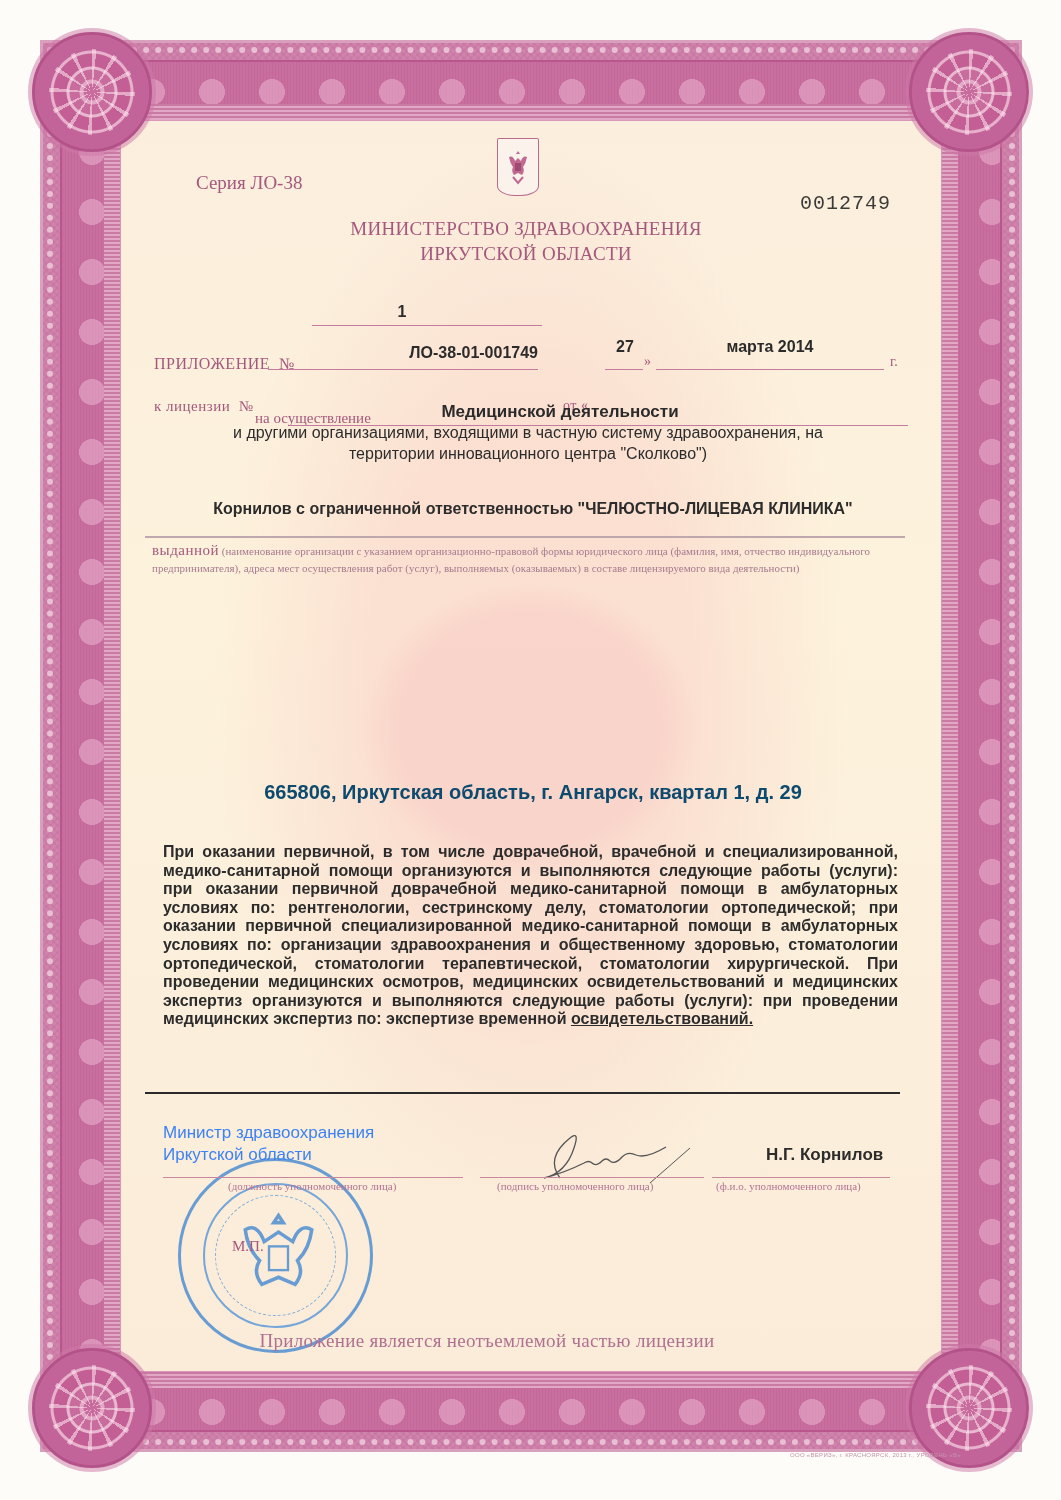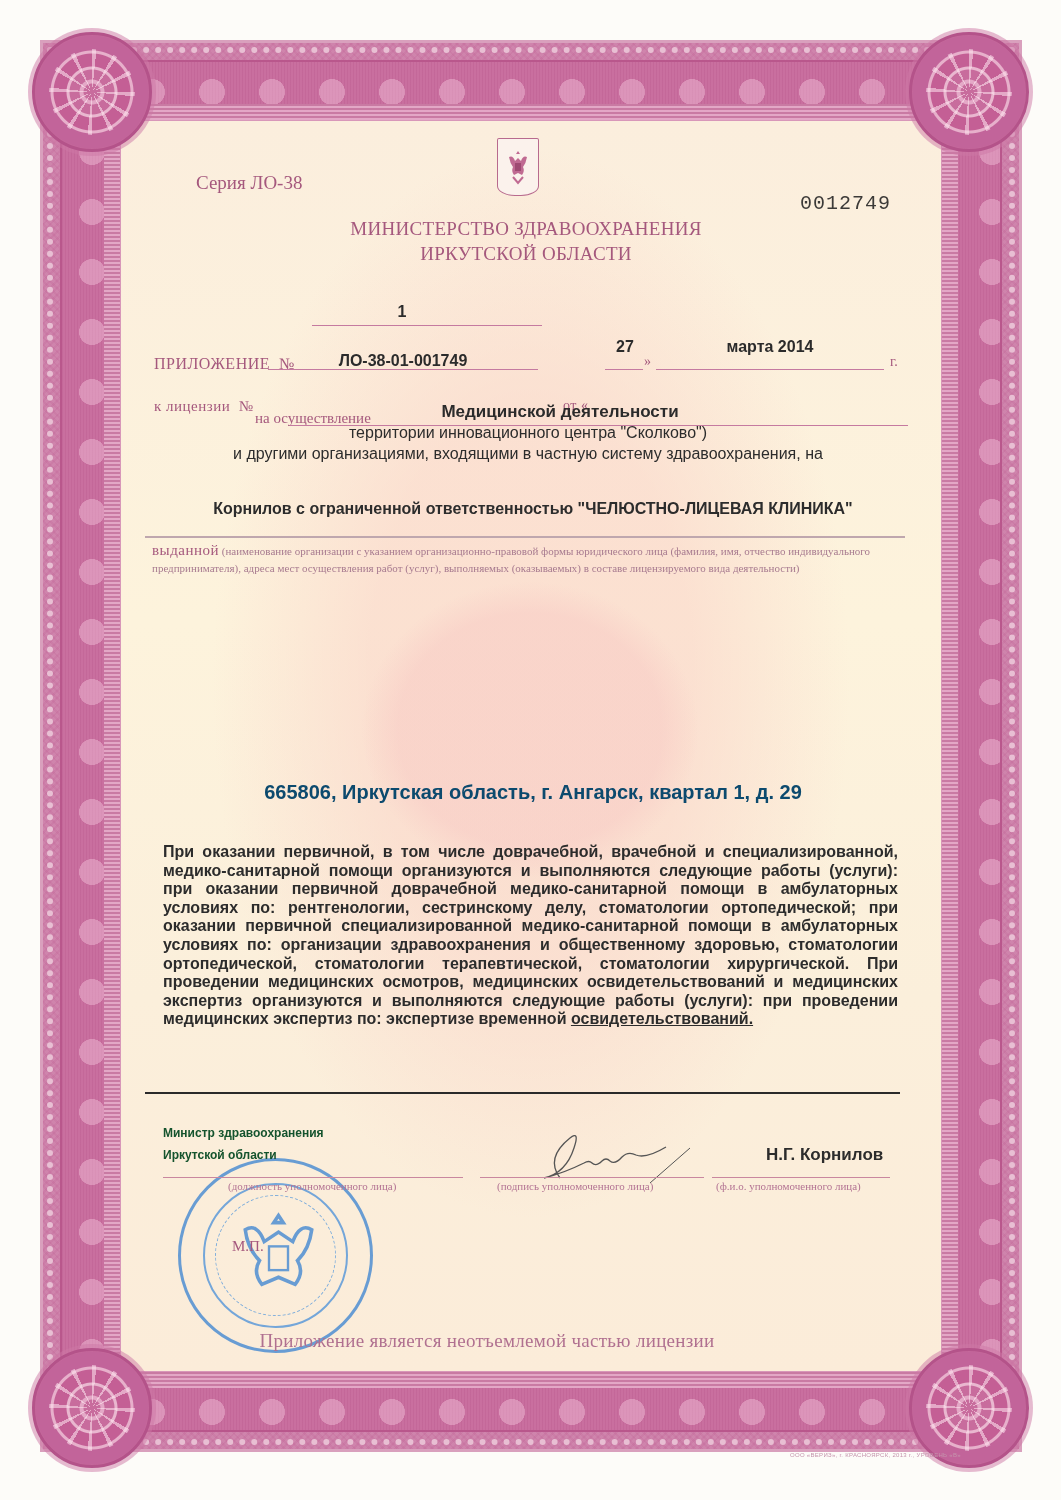--- a/index.html
+++ b/index.html
@@ -93,21 +93,21 @@
   .address { left: 143px; top: 781px; width: 780px; text-align: center; font-size: 20px; font-weight: bold; color: #0c4a6e; }
 
   .services {
     left: 163px; top: 843px; width: 735px; font-size: 16px; font-weight: bold; color: #2c2c2c;
     line-height: 18.6px; text-align: justify; text-align-last: left;
   }
   .services .last { text-decoration: underline; }
 
   .sig-line-main { left: 145px; top: 1092px; width: 755px; border-bottom: 2px solid #2a2a2a; }
 
-  .minister { left: 163px; top: 1122px; font-size: 12px; font-weight: bold; color: #14532d; line-height: 22px; }
+  .minister { left: 163px; top: 1122px; font-size: 17px; font-weight: normal; color: #3b82f6; line-height: 22px; }
   .name-sign { left: 766px; top: 1145px; font-size: 17px; font-weight: bold; color: #2c2c2c; }
   .hint { font-size: 11px; color: #b37393; position: absolute; }
 
   .stamp {
     position: absolute; left: 178px; top: 1158px; width: 195px; height: 195px; border-radius: 50%;
     border: 3px solid #4f8fd2; opacity: 0.85;
   }
   .stamp::before { content: ""; position: absolute; inset: 22px; border-radius: 50%; border: 2px solid #5d9ad9; }
   .stamp::after { content: ""; position: absolute; inset: 34px; border-radius: 50%; border: 1px dashed #6aa3dc; }
   .stamp-eagle { position: absolute; left: 50px; top: 45px; width: 95px; height: 95px; }
@@ -148,38 +148,38 @@
 <div class="abs serif pink label" style="left:154px; top:311px;">
   <span>ПРИЛОЖЕНИЕ</span>&nbsp;&nbsp;<span>№</span>
 </div>
 <div class="line" style="left:312px; top:308px; width:230px; height:18px;"></div>
 <div class="fill" style="left:312px; top:303px; width:180px;">1</div>
 
 <div class="abs serif pink label" style="left:154px; top:354px; font-size:15px;">
   <span>к лицензии</span>&nbsp;&nbsp;<span>№</span>
 </div>
 <div class="line" style="left:268px; top:352px; width:270px; height:18px;"></div>
-<div class="fill" style="left:268px; top:352px; width:270px;">ЛО-38-01-001749</div>
+<div class="fill" style="left:268px; top:344px; width:270px;text-align:right;">ЛО-38-01-001749</div>
 
 <div class="abs serif pink label" style="left:563px; top:354px; font-size:14px;">
   <span>от</span> <span>«</span>
 </div>
 <div class="line" style="left:605px; top:352px; width:38px; height:18px;"></div>
 <div class="abs serif pink" style="left:644px; top:354px; font-size:14px;">»</div>
 <div class="fill" style="left:595px; top:338px; width:60px;">27</div>
 <div class="line" style="left:656px; top:352px; width:228px; height:18px;"></div>
 <div class="fill" style="left:690px; top:338px; width:160px;">марта 2014</div>
 <div class="abs serif pink" style="left:890px; top:354px; font-size:14px;">г.</div>
 
 <div class="abs serif pink" style="left:255px; top:410px; font-size:15px;">на осуществление</div>
 <div class="line" style="left:290px; top:408px; width:618px; height:18px;"></div>
 <div class="fill" style="left:290px; top:402px; width:540px; font-size:17px;">Медицинской деятельности</div>
 <div class="abs body-block">
+  <div>и другими организациями, входящими в частную систему здравоохранения, на</div>
   <div>территории инновационного центра "Сколково")</div>
-  <div>и другими организациями, входящими в частную систему здравоохранения, на</div>
 </div>
 
 <div class="abs org-name">Корнилов с ограниченной ответственностью "ЧЕЛЮСТНО-ЛИЦЕВАЯ КЛИНИКА"</div>
 <div class="line" style="left:145px; top:520px; width:760px; height:18px; border-bottom:2px solid #bfa7ae;"></div>
 <div class="abs issued serif">
   <span class="big">выданной</span>
   <span>(наименование организации с указанием организационно-правовой формы юридического лица (фамилия, имя, отчество индивидуального предпринимателя), адреса мест осуществления работ (услуг), выполняемых (оказываемых) в составе лицензируемого вида деятельности)</span>
 </div>
 
 <div class="abs address">665806, Иркутская область, г. Ангарск, квартал 1, д. 29</div>

